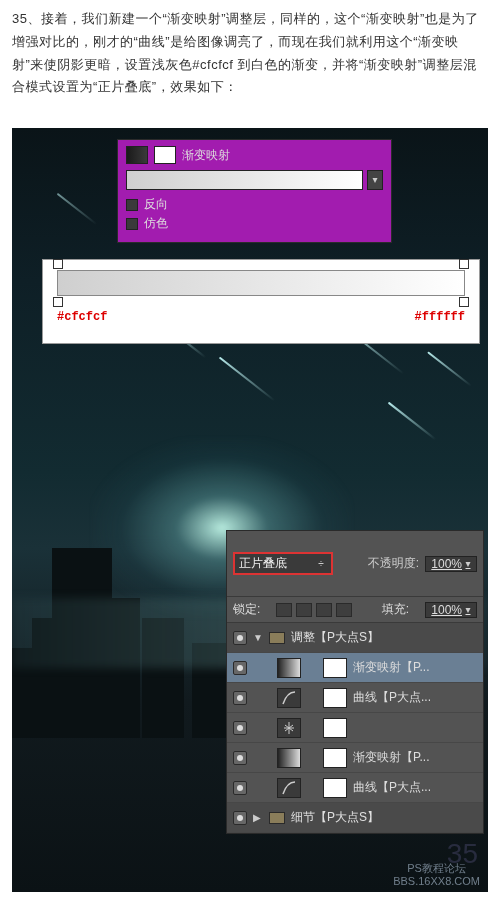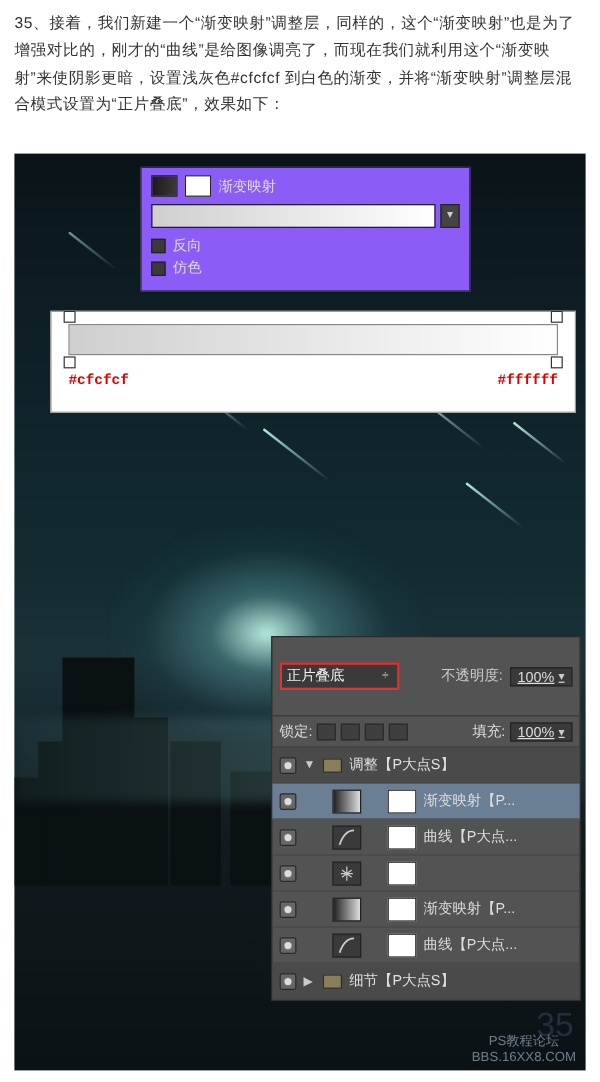--- a/index.html
+++ b/index.html
@@ -20,21 +20,21 @@
   .bldg { position: absolute; bottom: 0; background: #0a1113; }
   .b1 { left: 40px; width: 60px; height: 190px; }
   .b2 { left: 100px; width: 28px; height: 140px; }
   .b3 { left: 130px; width: 42px; height: 120px; }
   .b4 { left: 20px; width: 20px; height: 120px; }
   .b5 { left: 180px; width: 36px; height: 95px; }
   .b6 { left: 0; width: 25px; height: 90px; }
   .fog { position: absolute; top: 470px; left: 0; right: 0; height: 70px; background: linear-gradient(90deg, rgba(50,80,85,0.2), rgba(90,130,130,0.35), rgba(50,80,85,0.2)); filter: blur(4px); }
 
   
-  .gm-panel { position: absolute; left: 117px; top: 139px; width: 275px; background: #8b5cf6; border: 1px solid #2b2b2b; padding: 6px 8px 10px; color: #ddd; font-size: 12px; }
+  .gm-panel { position: absolute; left: 117px; top: 139px; width: 275px; background: #a21caf; border: 1px solid #2b2b2b; padding: 6px 8px 10px; color: #ddd; font-size: 12px; }
   .gm-head { display: flex; align-items: center; gap: 6px; margin-bottom: 6px; }
   .thumb { width: 22px; height: 18px; background: linear-gradient(90deg,#1a1a1a,#3a3a3a); border:1px solid #222; }
   .mask { width: 22px; height: 18px; background: #fff; border:1px solid #222; }
   .gm-bar-wrap { display:flex; align-items:center; gap:4px; margin-bottom:6px;}
   .gm-bar { flex:1; height: 20px; background: linear-gradient(90deg,#cfcfcf,#ffffff); border: 1px solid #222; }
   .drop { width:16px; height:20px; border:1px solid #222; background:#444; color:#ccc; text-align:center; line-height:18px; font-size:10px;}
   .chk-row { display:flex; align-items:center; gap:6px; margin-top:2px; }
   .chk { width:12px; height:12px; border:1px solid #222; background:#3a3a3a; }
 
   
@@ -47,21 +47,21 @@
 
   
   .layers { position:absolute; left:226px; top:530px; width:258px; background:#535353; border:1px solid #2a2a2a; color:#ddd; font-size:12px; }
   .layers-top { display:flex; align-items:center; padding:21px 6px; gap:6px; border-bottom:1px solid #3a3a3a; }
   .blend { border:2px solid #d33; padding:1px 4px; display:flex; align-items:center; gap:4px; background:#3a3a3a;}
   .blend-sel { width:72px; color:#eee; }
   .mini-drop { width:12px; font-size:10px; color:#ccc; text-align:center;}
   .op-label { margin-left:auto; color:#ccc; }
   .valbox { background:#3a3a3a; border:1px solid #222; padding:0 2px; display:flex; align-items:center;text-decoration:underline;}
   .val { width:34px; text-align:right; }
-  .layers-lock { display:flex; align-items:center; gap:4px; padding:4px 6px; border-bottom:1px solid #3a3a3a;}
+  .layers-lock { display:flex; align-items:center; gap:16px; padding:4px 6px; border-bottom:1px solid #3a3a3a;}
   .lock-icons { display:flex; gap:4px; }
   .lk { width:16px; height:14px; background:#3e3e3e; border:1px solid #2a2a2a;}
   .fill-label { margin-left:auto; }
   .layer-row { display:flex; align-items:center; padding:4px 6px; border-bottom:1px solid #474747; gap:6px; min-height:30px;}
   .layer-row.group { background:#4a4a4a; }
   .layer-row.sel { background:#6a7f94; }
   .eye { width:14px; height:14px; border:1px solid #2a2a2a; background:#676767; border-radius:2px; position:relative;}
   .eye::after { content:""; position:absolute; inset:3px; background:#ddd; border-radius:50%; }
   .indent { width:18px; }
   .tri { width:10px; font-size:10px; color:#ccc; }

